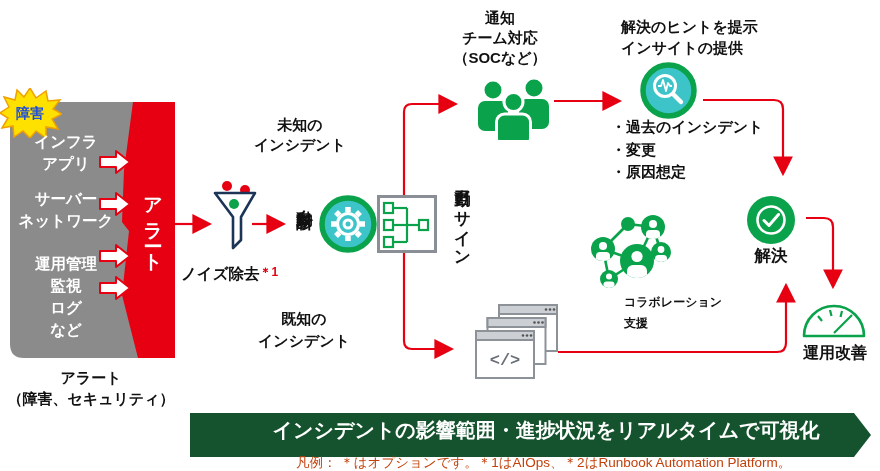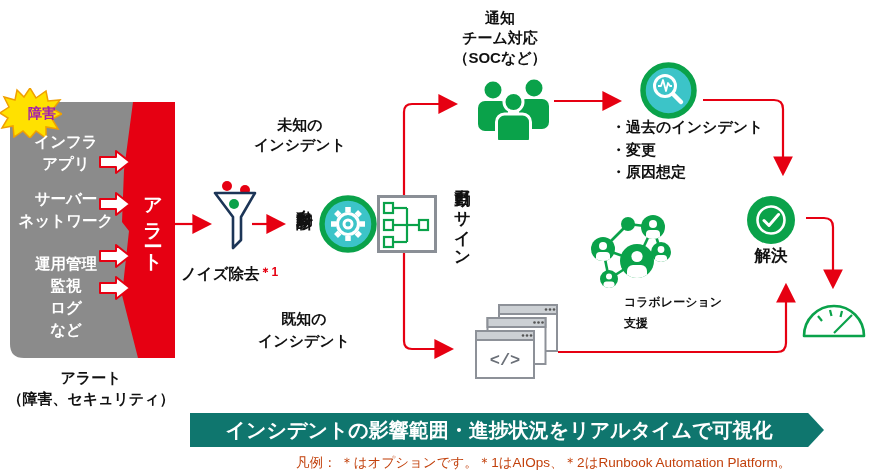--- a/index.html
+++ b/index.html
@@ -3,21 +3,21 @@
 <meta charset="utf-8">
 <style>
   html,body{margin:0;padding:0;}
   body{font-family:"Liberation Sans","DejaVu Sans",sans-serif;background:#fff;}
   .stage{position:relative;width:880px;height:471px;background:#fff;overflow:hidden;}
   .abs{position:absolute;}
   .lbl{font-weight:bold;color:#111;line-height:1.32;}
   .center{text-align:center;}
   .vtext{writing-mode:vertical-rl;text-orientation:upright;font-weight:bold;color:#111;}
   .white{color:#fff;}
-  .red{color:#a21caf;text-align:right;}
+  .red{color:#1d4ed8;}
   .sup{font-size:12px;color:#e60012;font-weight:bold;position:relative;top:-3px;}
   .z1{z-index:1;} .z2{z-index:2;} .z3{z-index:3;}
   svg{display:block;}
 </style>
 </head>
 <body>
 
 <div class="stage">
 
   <svg class="abs z1" style="left:0;top:0;" width="880" height="471" viewBox="0 0 880 471">
@@ -141,20 +141,24 @@
       <rect x="5" y="23" width="30" height="30" rx="7"></rect>
       <circle cx="61" cy="10" r="8.5"></circle>
       <rect x="46" y="21" width="30" height="30" rx="7"></rect>
     </g>
     <g fill="#0aa24a" stroke="#fff" stroke-width="3">
       <circle cx="40.5" cy="24" r="9.5"></circle>
       <rect x="23.5" y="36" width="34" height="32" rx="8"></rect>
     </g>
   </svg>
 
+  <div class="abs z2 lbl" style="left:621px;top:16px;font-size:15px;line-height:21px;">
+    <div>解決のヒントを提示</div>
+    <div>インサイトの提供</div>
+  </div>
   <svg class="abs z2" style="left:640px;top:62px;" width="57" height="57" viewBox="0 0 57 57">
     <circle cx="28.5" cy="28.5" r="25.5" fill="#3cc4c8" stroke="#0aa24a" stroke-width="5.5"></circle>
     <circle cx="25" cy="24" r="10.5" fill="none" stroke="#fff" stroke-width="3"></circle>
     <line x1="33" y1="32" x2="41" y2="40" stroke="#fff" stroke-width="4.5" stroke-linecap="round"></line>
     <polyline points="18,24 21,24 23,18 26,29 28,21 30,24 32,24" fill="none" stroke="#fff" stroke-width="1.8" stroke-linejoin="round"></polyline>
   </svg>
   <div class="abs z2 lbl" style="left:611px;top:118px;font-size:15px;line-height:22.5px;font-family:Liberation Mono, monospace;">
     <div>・過去のインシデント</div>
     <div>・変更</div>
     <div>・原因想定</div>
@@ -231,20 +235,21 @@
 
   <svg class="abs z2" style="left:800px;top:302px;" width="68" height="38" viewBox="0 0 68 38">
     <path d="M4,34 A30,30 0 0 1 64,34 Z" fill="#fff" stroke="#0aa24a" stroke-width="2.6" stroke-linejoin="round"></path>
     <g stroke="#0aa24a" stroke-width="2.2">
       <line x1="18" y1="14" x2="22" y2="19"></line>
       <line x1="30" y1="8" x2="31.5" y2="14"></line>
       <line x1="42" y1="9" x2="40.5" y2="15"></line>
       <line x1="34" y1="31" x2="52" y2="13"></line>
     </g>
   </svg>
+  <div class="abs z2 center lbl" style="left:791px;top:342px;width:88px;font-size:16px;">運用改善</div>
 
   <svg class="abs z2" style="left:474px;top:303px;" width="86" height="78" viewBox="0 0 86 78">
     <g>
       <rect x="25" y="2" width="58" height="46" fill="#fff" stroke="#8d9198" stroke-width="2"></rect>
       <rect x="25" y="2" width="58" height="9" fill="#ccd0d4" stroke="#8d9198" stroke-width="2"></rect>
       <circle cx="72" cy="6.5" r="1.3" fill="#555"></circle>
         <circle cx="76" cy="6.5" r="1.3" fill="#555"></circle>
         <circle cx="80" cy="6.5" r="1.3" fill="#555"></circle>
       <rect x="13.5" y="15" width="58" height="46" fill="#fff" stroke="#8d9198" stroke-width="2"></rect>
       <rect x="13.5" y="15" width="58" height="9" fill="#ccd0d4" stroke="#8d9198" stroke-width="2"></rect>
@@ -253,19 +258,19 @@
         <circle cx="68.5" cy="19.5" r="1.3" fill="#555"></circle>
       <rect x="2" y="28" width="58" height="47" fill="#fff" stroke="#8d9198" stroke-width="2"></rect>
       <rect x="2" y="28" width="58" height="9" fill="#ccd0d4" stroke="#8d9198" stroke-width="2"></rect>
       <circle cx="49" cy="32.5" r="1.3" fill="#555"></circle>
         <circle cx="53" cy="32.5" r="1.3" fill="#555"></circle>
         <circle cx="57" cy="32.5" r="1.3" fill="#555"></circle>
       <text x="31" y="62" text-anchor="middle" font-family="'Liberation Mono','DejaVu Sans Mono',monospace" font-size="17" font-weight="bold" fill="#6b7078">&lt;/&gt;</text>
     </g>
   </svg>
 
-  <div class="abs z2" style="left:190px;top:413px;width:634px;height:34px;background:#0f766e;clip-path:polygon(0 0,97.5% 0,100% 50%,97.5% 100%,0 100%);">
+  <div class="abs z2" style="left:190px;top:413px;width:634px;height:44px;background:#14532d;clip-path:polygon(0 0,97.5% 0,100% 50%,97.5% 100%,0 100%);padding-left:47px;">
     <div class="center white" style="font-weight:bold;font-size:20px;line-height:34px;width:97.5%;">インシデントの影響範囲・進捗状況をリアルタイムで可視化</div>
   </div>
 
   <div class="abs z2" style="left:296px;top:454px;font-size:13.5px;color:#c2410c;font-weight:500;white-space:nowrap;">凡例： ＊はオプションです。＊1はAIOps、＊2はRunbook Automation Platform。</div>
 
 </div>
 
 </body></html>

